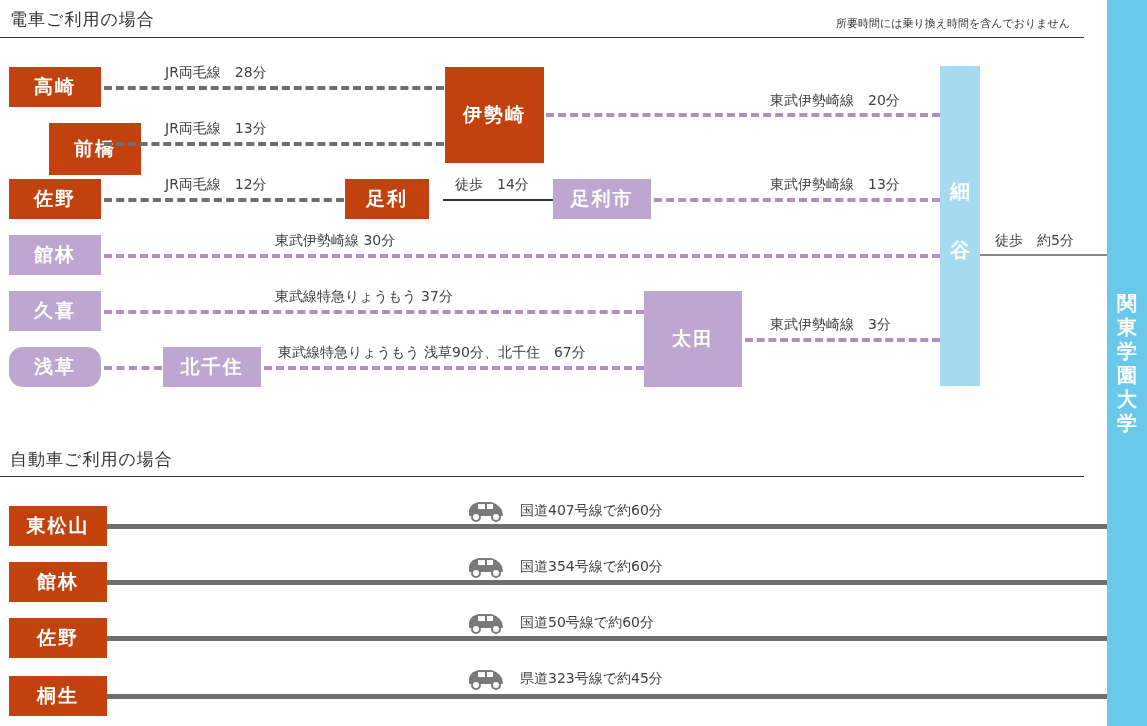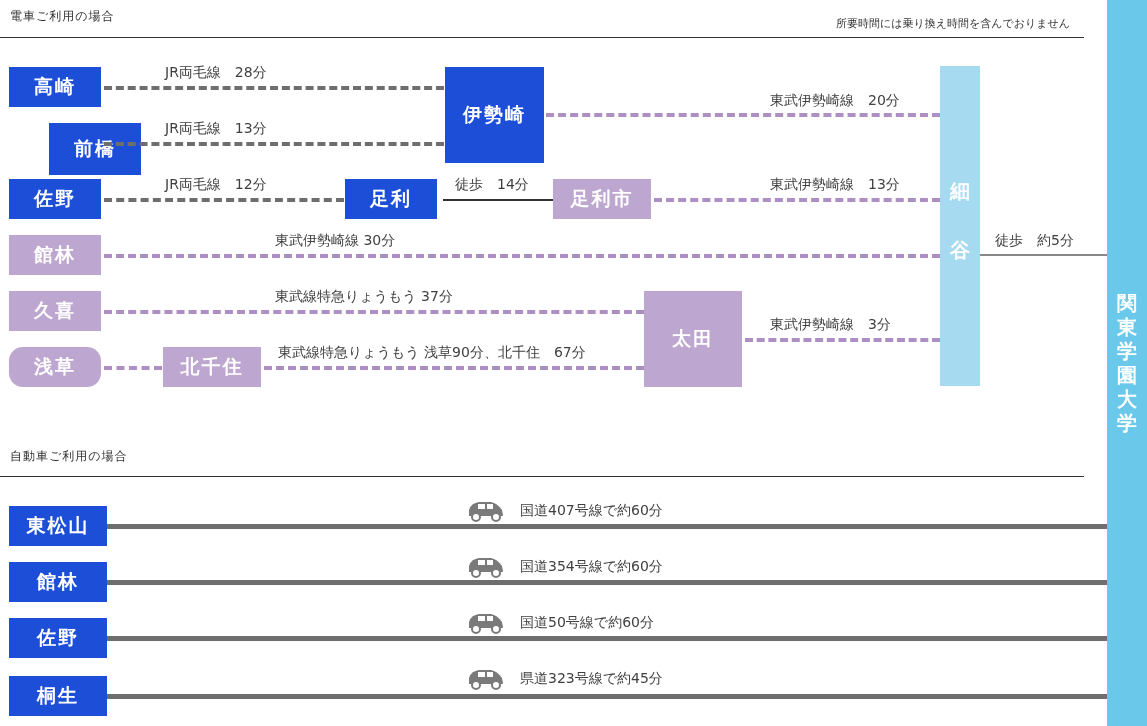--- a/index.html
+++ b/index.html
@@ -1,24 +1,24 @@
 <!DOCTYPE html>
 <html><head>
 <meta charset="utf-8">
 <style>
   html, body { margin: 0; padding: 0; background: #ffffff; }
   body { width: 1147px; height: 726px; position: relative; overflow: hidden;
          font-family: "DejaVu Sans", "Liberation Sans", sans-serif; color: #333; }
   .abs { position: absolute; }
-  .section-title { font-size: 12px; color: #333; left: 10px; letter-spacing: 1px; }
+  .section-title { font-size: 17px; color: #333; left: 10px; letter-spacing: 1px; }
   .rule { height: 1px; background: #333; left: 0; }
   .note { font-size: 11px; color: #333; }
   .box { position: absolute; color: #fff; display: flex; align-items: center; justify-content: center;
          font-size: 19px; letter-spacing: 2px; font-weight: bold; }
-  .gray { background: #1d4ed8; text-align: right; }
+  .gray { background: #c2410c; text-align: right; }
   .purple { background: #bda6cf; }
   .dash { position: absolute; height: 0; border-top: 4px dashed; }
   .dash.gray-d { border-color: #6e6e6e; }
   .dash.purple-d { border-color: #ae8fc3; }
   .solid { position: absolute; height: 2px; background: #333; }
   .lbl { position: absolute; font-size: 14px; color: #404040; white-space: nowrap; }
   .station { position: absolute; background: #a6daf0; color: #fff; font-weight: bold; font-size: 20px;
              display: flex; flex-direction: column; align-items: center; }
   .univ { position: absolute; background: #6ac8ea; color: #fff; font-weight: bold; font-size: 20px;
           display: flex; flex-direction: column; align-items: center; justify-content: center; line-height: 24px; }
@@ -57,21 +57,21 @@
     <span>伊勢崎</span>
   </div>
 <div class="dash purple-d" style="left:546px; top:113px; width:394px;"></div>
 <div class="lbl" style="left:770px; top:92px;">東武伊勢崎線　20分</div>
 
 <div class="box gray" style="left:9px; top:179px; width:92px; height:40px;">
     <span>佐野</span>
   </div>
 <div class="dash gray-d" style="left:104px; top:198px; width:240px;"></div>
 <div class="lbl" style="left:165px; top:176px;">JR両毛線　12分</div>
-<div class="box gray" style="left:345px; top:179px; width:92px; height:40px;">
+<div class="box gray" style="left:345px; top:179px; width:84px; height:40px;">
     <span>足利</span>
   </div>
 <div class="solid" style="left:443px; top:199px; width:110px;"></div>
 <div class="lbl" style="left:455px; top:176px;">徒歩　14分</div>
 <div class="box purple" style="left:553px; top:179px; width:98px; height:40px;">
     <span>足利市</span>
   </div>
 <div class="dash purple-d" style="left:654px; top:198px; width:286px;"></div>
 <div class="lbl" style="left:770px; top:176px;">東武伊勢崎線　13分</div>
 

